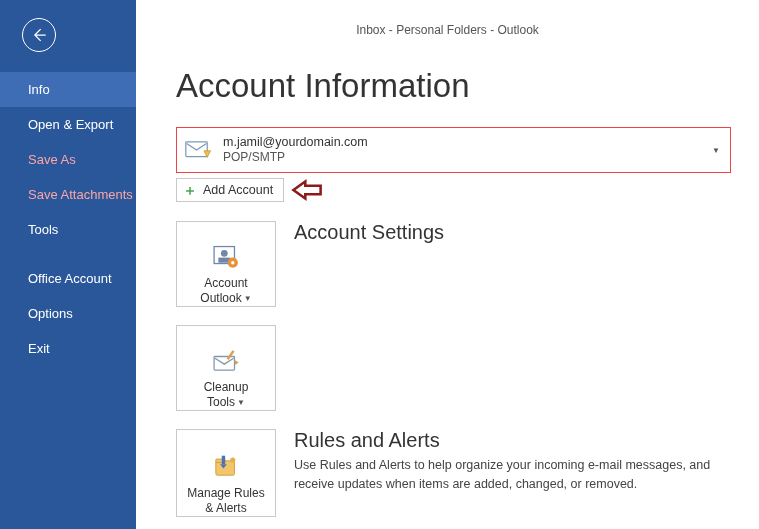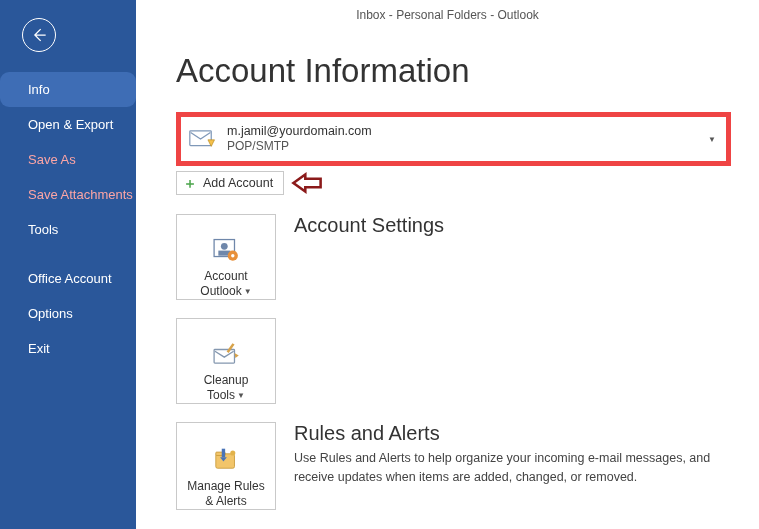--- a/index.html
+++ b/index.html
@@ -4,31 +4,31 @@
 <style>
   * { box-sizing: border-box; margin: 0; padding: 0; font-family: "Segoe UI", Arial, sans-serif; }
   html, body { width: 759px; height: 529px; overflow: hidden; background: #fff; }
   .app { display: flex; width: 100%; height: 100%; }
   
   .sidebar { width: 136px; background: #2a579a; color: #fff; display: flex; flex-direction: column; }
   .back-row { padding: 18px 0 14px 22px; }
   .back-circle { width: 34px; height: 34px; border: 1.5px solid #fff; border-radius: 50%; display: flex; align-items: center; justify-content: center; cursor: pointer; }
   .back-circle svg { width: 20px; height: 20px; fill: none; stroke: #fff; stroke-width: 1.5; }
   .nav { display: flex; flex-direction: column; padding-top: 6px; }
-  .nav-item { padding: 10px 0 10px 28px; font-size: 13px; cursor: pointer; color: #fff; border-radius: 9px; }
+  .nav-item { padding: 10px 0 10px 28px; font-size: 13px; cursor: pointer; color: #fff; }
   .nav-item.active { background: #3e6db5; }
   .nav-item.disabled { color: #fca5a5; cursor: default; }
   .nav-sep { height: 14px; }
 
   .main { flex: 1; position: relative; }
-  .titlebar { text-align: center; font-size: 12px; color: #555; padding: 8px 0 0 0; }
+  .titlebar { text-align: center; font-size: 12px; color: #555; padding: 23px 0 0 0; }
   .content { padding: 14px 22px 0 40px; }
   h1.page-title { font-size: 33px; font-weight: 300; color: #333; margin: 16px 0 22px 0; }
 
-  .account-box { border: 5px solid #ef4444; width: 555px; display: flex; align-items: center; padding: 6px 10px 6px 8px; position: relative; cursor: pointer; }
+  .account-box { border: 1px solid #ef4444; width: 555px; display: flex; align-items: center; padding: 6px 10px 6px 8px; position: relative; cursor: pointer; }
   .account-box .acc-icon { width: 28px; height: 26px; margin-right: 10px; position: relative; }
   .acc-icon svg { width: 28px; height: 26px; }
   .account-lines { display: flex; flex-direction: column; line-height: 1.3; font-size: 12.5px; color: #333; }
   .account-lines .proto { color: #555; font-size: 12px; }
   .account-box .caret { position: absolute; right: 10px; top: 50%; transform: translateY(-50%); font-size: 8px; color: #555; }
 
   .add-account-row { display: flex; align-items: center; margin-top: 4px; }
   .add-account-btn { border: 1px solid #c9c9c9; background: #fff; padding: 4px 10px 4px 6px; font-size: 12.5px; display: inline-flex; align-items: center; gap: 6px; cursor: pointer; color: #333; }
   .plus { color: #4ca54c; font-weight: bold; font-size: 14px; line-height: 1; }
   .arrow-callout { margin-left: 6px; }

